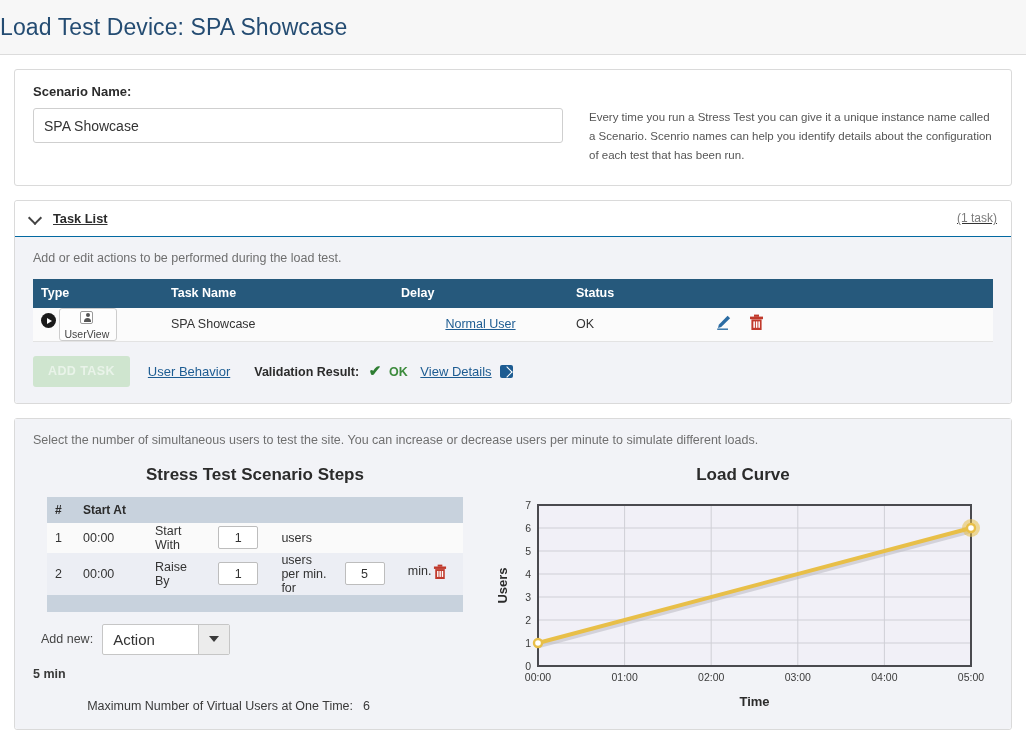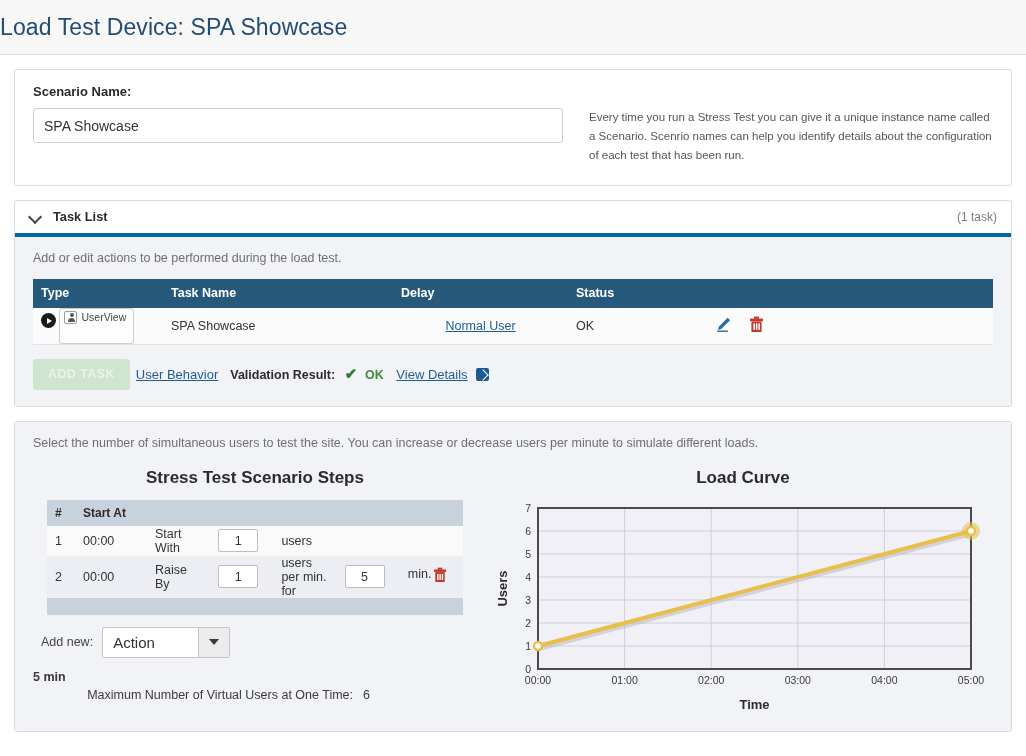--- a/index.html
+++ b/index.html
@@ -68,23 +68,24 @@
     color: #555;
     padding-top: 24px;
   }
 
   
   .section-head {
     height: 36px;
     display: flex;
     align-items: center;
     padding: 0 14px 0 14px;
-    border-bottom: 4px solid #0369a1;
+    border-bottom: 1px solid #0369a1;
     background: #ffffff;
     border-radius: 3px 3px 0 0;
+    text-decoration: underline;
   }
   .chev {
     width: 14px; height: 14px;
     margin-right: 10px;
     display: inline-block;
     position: relative;
     flex: 0 0 auto;
   }
   .chev::after {
     content: "";
@@ -162,23 +163,24 @@
     border-bottom: 3.5px solid transparent;
     margin-left: 2px;
   }
   .type-badge {
     display: inline-flex;
     align-items: center;
     gap: 4px;
     border: 1px solid #cdcdcd;
     border-radius: 3px;
     background: #fdfdfd;
-    padding: 2px 7px 19px 4px;
+    padding: 2px 7px 0 4px;
     font-size: 10.5px;
     color: #444;
+    flex-direction: column;
   }
   .person-ic {
     width: 13px; height: 13px;
     border: 1px solid #9a9a9a;
     border-radius: 2px;
     background: #fff;
     position: relative;
     flex: 0 0 auto;
   }
   .person-ic::before {
@@ -207,21 +209,21 @@
     vertical-align: middle;
   }
   .act-cell { text-align: left; padding-left: 22px !important; }
   .act-cell .pencil-btn { margin-right: 14px; }
 
   
   .task-actions {
     margin-top: 14px;
     display: flex;
     align-items: center;
-    gap: 6px;
+    gap: 18px;
   }
   .btn-add-task {
     background: #cfe5cf;
     color: #e9f3e9;
     border: 0;
     border-radius: 3px;
     height: 31px;
     padding: 0 15px;
     font-size: 12.5px;
     font-weight: bold;
@@ -488,21 +490,21 @@
           <span class="select-box">
             <span class="sel-val">Action</span>
             <span class="sel-arrow"></span>
           </span>
         </div>
 
         <div class="totals">
           <div class="tr-line">
             <span class="val-b">5 min</span>
           </div>
-          <div class="tr-line" style="margin-top:4px">
+          <div class="tr-line" style="margin-top:18px">
             <span class="lbl">Maximum Number of Virtual Users at One Time:</span>
             <span>6</span>
           </div>
         </div>
       </div>
 
       <div class="exec-right chart-box">
         <div class="col-title">Load Curve</div>
         <svg class="load-curve" id="chart-svg" width="500" height="215" viewBox="0 0 500 215">
             <rect x="45" y="8" width="433" height="161" fill="#f1f0f7"></rect>

